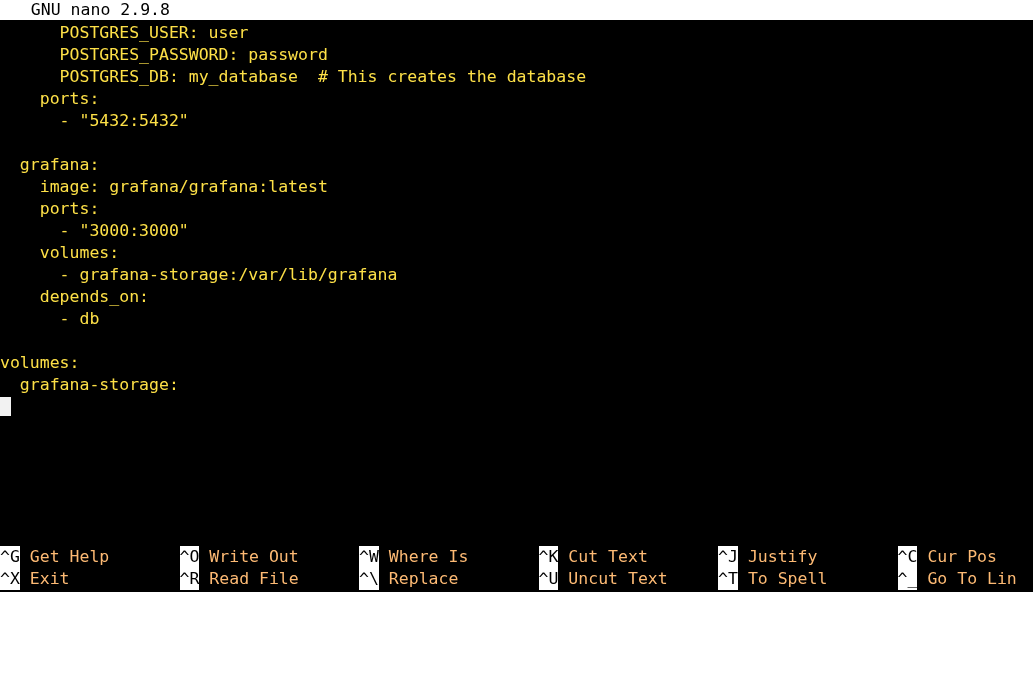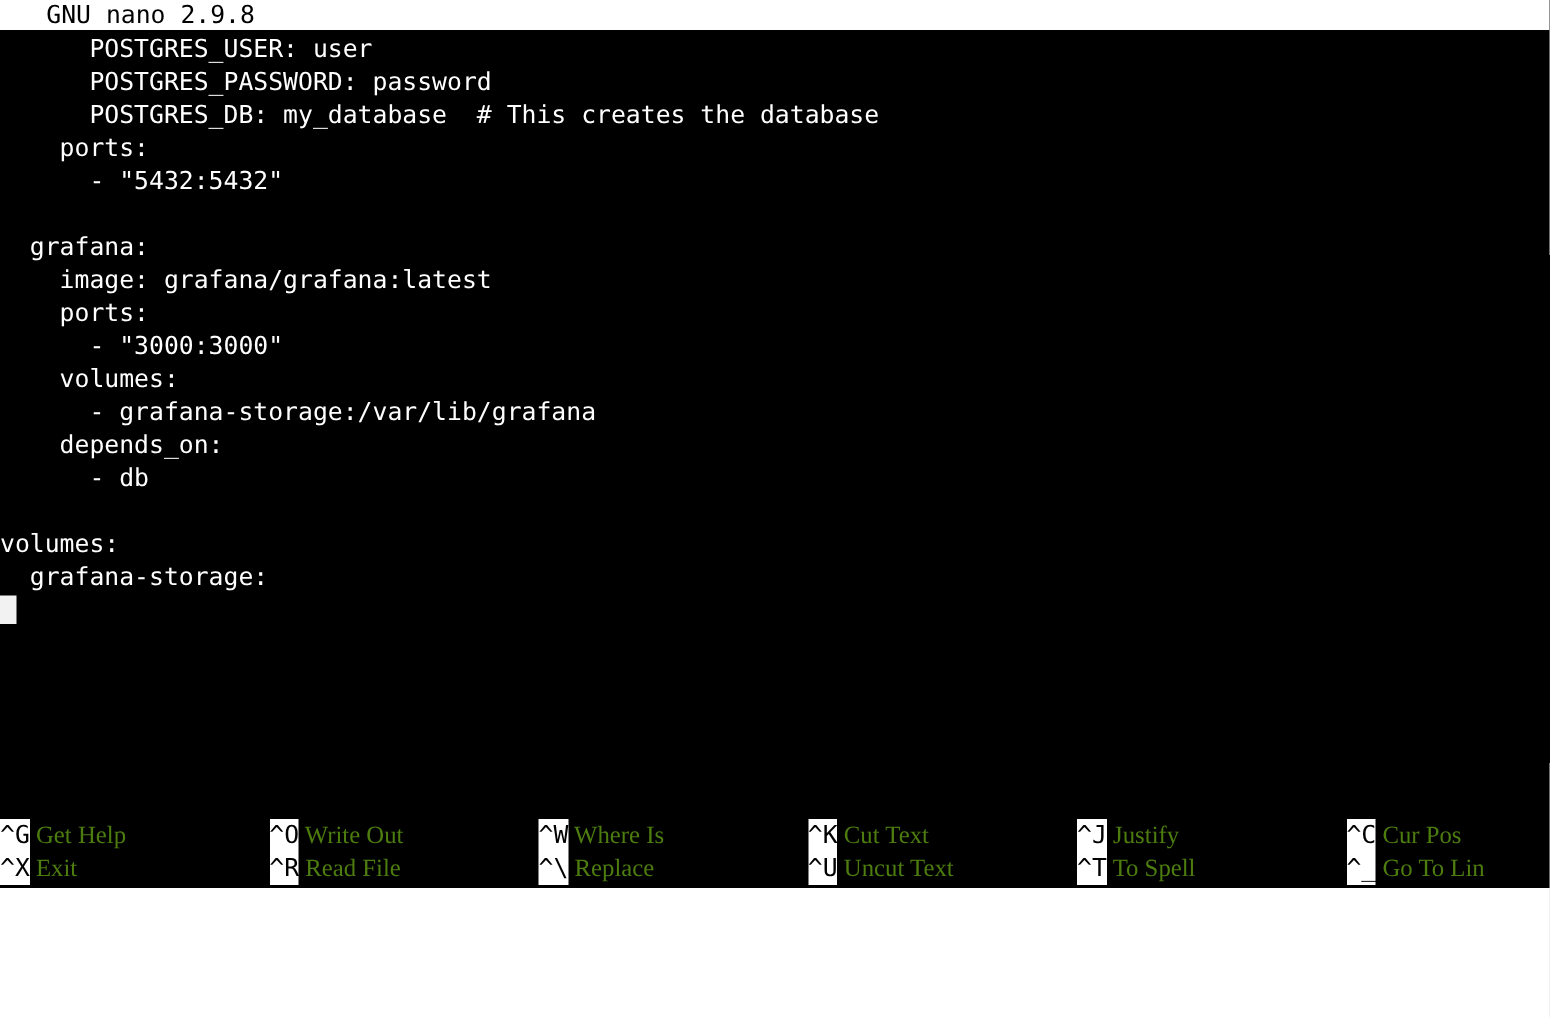--- a/index.html
+++ b/index.html
@@ -71,21 +71,21 @@
     top: 22px;
     width: 1033px;
     height: 500px;
   }
   .erow {
     position: absolute;
     left: 0;
     height: 22px;
     line-height: 22px;
     white-space: pre;
-    color: #ffffff;
+    color: #fde047;
   }
 
   
   .cursor {
     position: absolute;
     width: 11px;
     height: 19px;
     background: #f2f2f2;
   }
 
@@ -110,24 +110,23 @@
   .sc-key {
     display: inline-block;
     background: #ffffff;
     color: #000000;
     padding: 0;
     height: 22px;
     line-height: 22px;
   }
   .sc-label {
     display: inline-block;
-    color: #4d7c0f;
+    color: #fdba74;
     height: 22px;
     line-height: 22px;
-    font-family: Liberation Serif, serif;
   }
 
   
   .statusarea {
     position: absolute;
     left: 0;
     top: 592px;
     width: 1033px;
     height: 87px;
     background: #ffffff;

